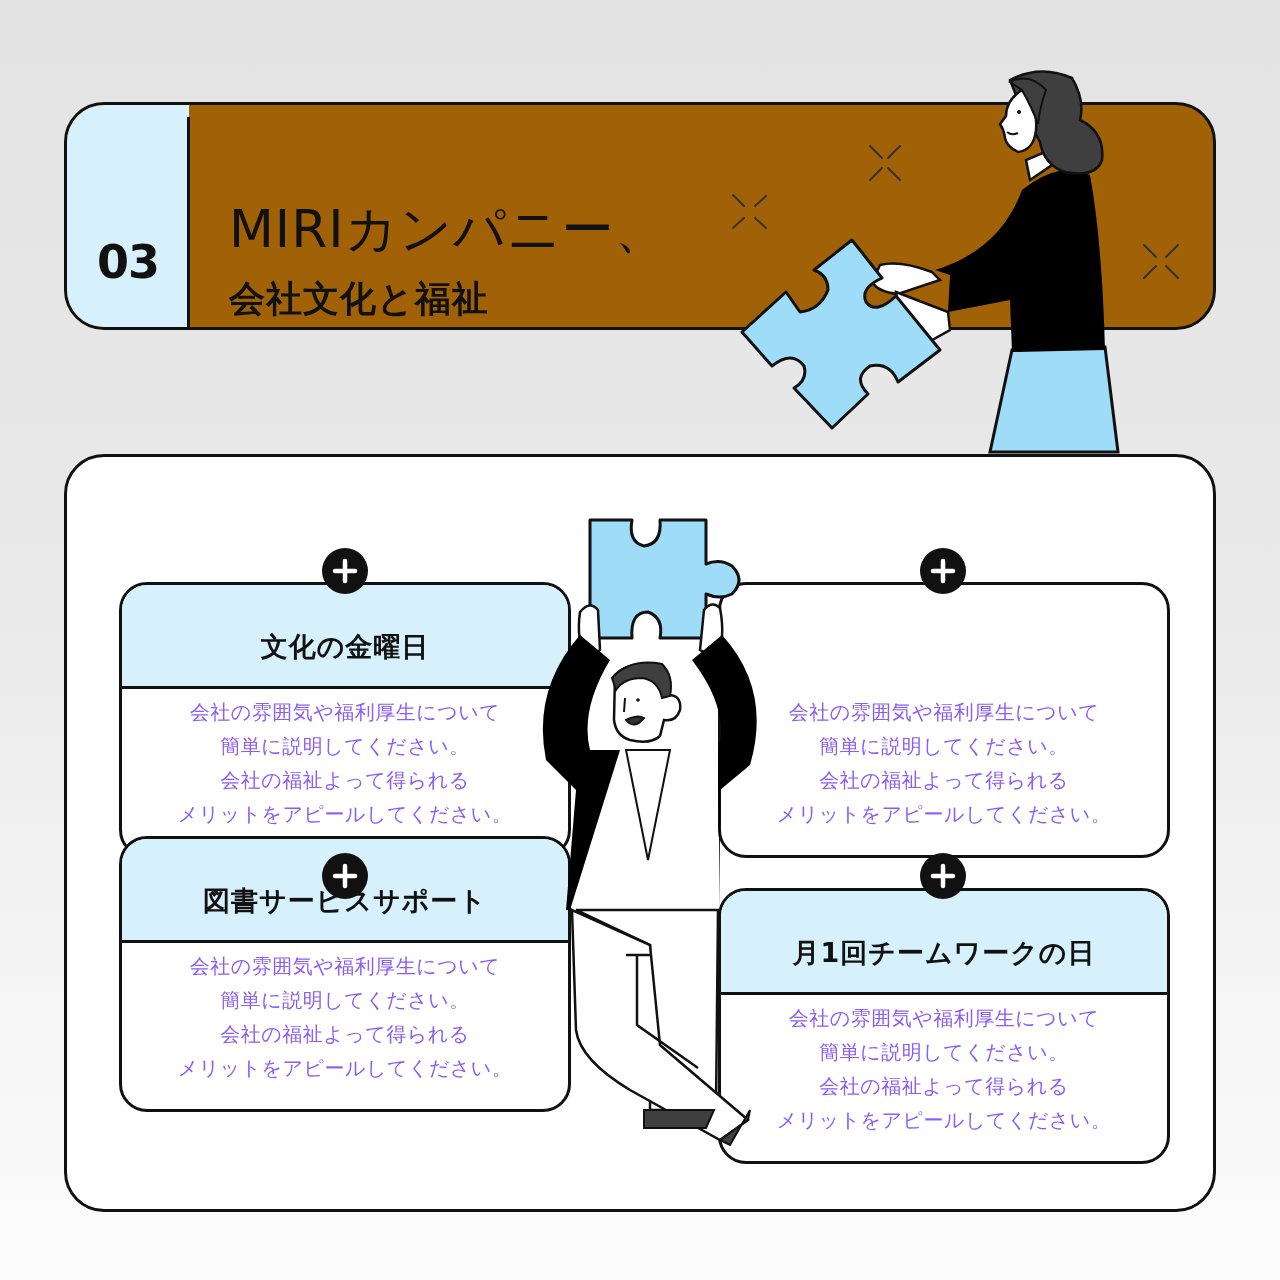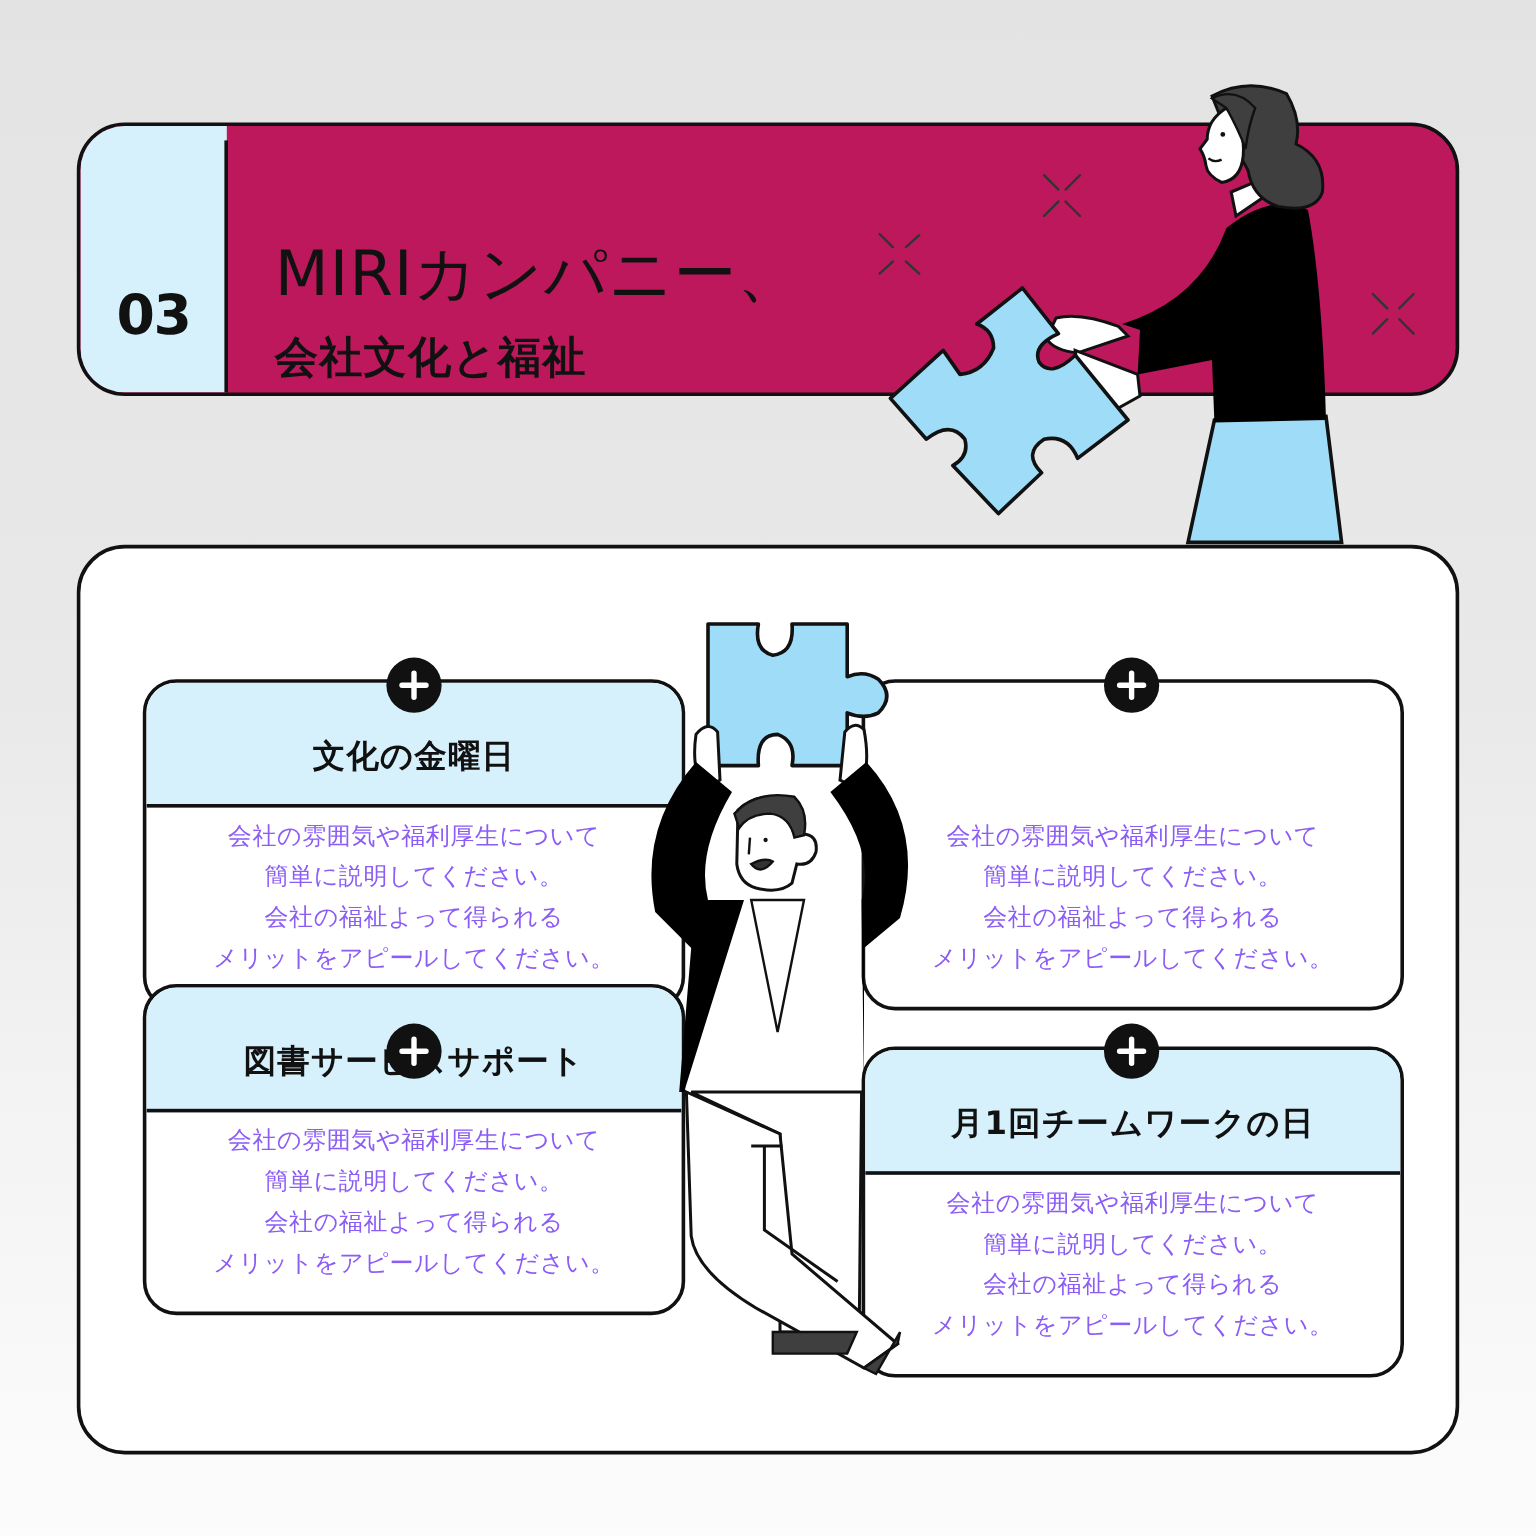--- a/index.html
+++ b/index.html
@@ -7,21 +7,21 @@
   body {
     position: relative;
     background: linear-gradient(180deg, #e3e3e3 0%, #e9e9ea 45%, #f6f6f7 80%, #fcfcfd 100%);
     font-family: "DejaVu Sans", "Liberation Sans", sans-serif;
     color: #111;
   }
 
   
   .header-card {
     position: absolute; left: 64px; top: 102px; width: 1152px; height: 228px;
-    background: #be185d; border: 3px solid #111; border-radius: 40px; overflow: hidden; padding-left: 36px;
+    background: #a16207; border: 3px solid #111; border-radius: 40px; overflow: hidden; padding-left: 36px;
   }
   .header-num-panel {
     position: absolute; left: 0; top: 0; width: 122px; height: 100%;
     background: #d6f1fc;
   }
   .header-divider {
     position: absolute; left: 120px; top: 12px; width: 3px; height: 296px; background: #111;
   }
   .header-num {
     position: absolute; left: 0; top: 134px; width: 122px; text-align: center;
@@ -38,21 +38,21 @@
 
   
   .main-card {
     position: absolute; left: 64px; top: 454px; width: 1152px; height: 758px;
     background: #fff; border: 3px solid #111; border-radius: 40px;
   }
 
   
   .benefit {
     position: absolute; width: 452px; height: 276px;
-    background: #fff; border: 3px solid #111; border-radius: 28px; overflow: hidden;
+    background: #fff; border: 3px solid #111; border-radius: 28px; overflow: hidden; margin-top: 16px;
   }
   .benefit-head {
     position: absolute; left: 0; top: 0; width: 100%; height: 104px;
     background: #d6f1fc; border-bottom: 3px solid #111;
   }
   .benefit-title {
     position: absolute; left: 0; top: 48px; width: 100%; text-align: center;
     font-size: 27px; font-weight: 700; letter-spacing: 1px; line-height: 1;
   }
   .benefit-body {

